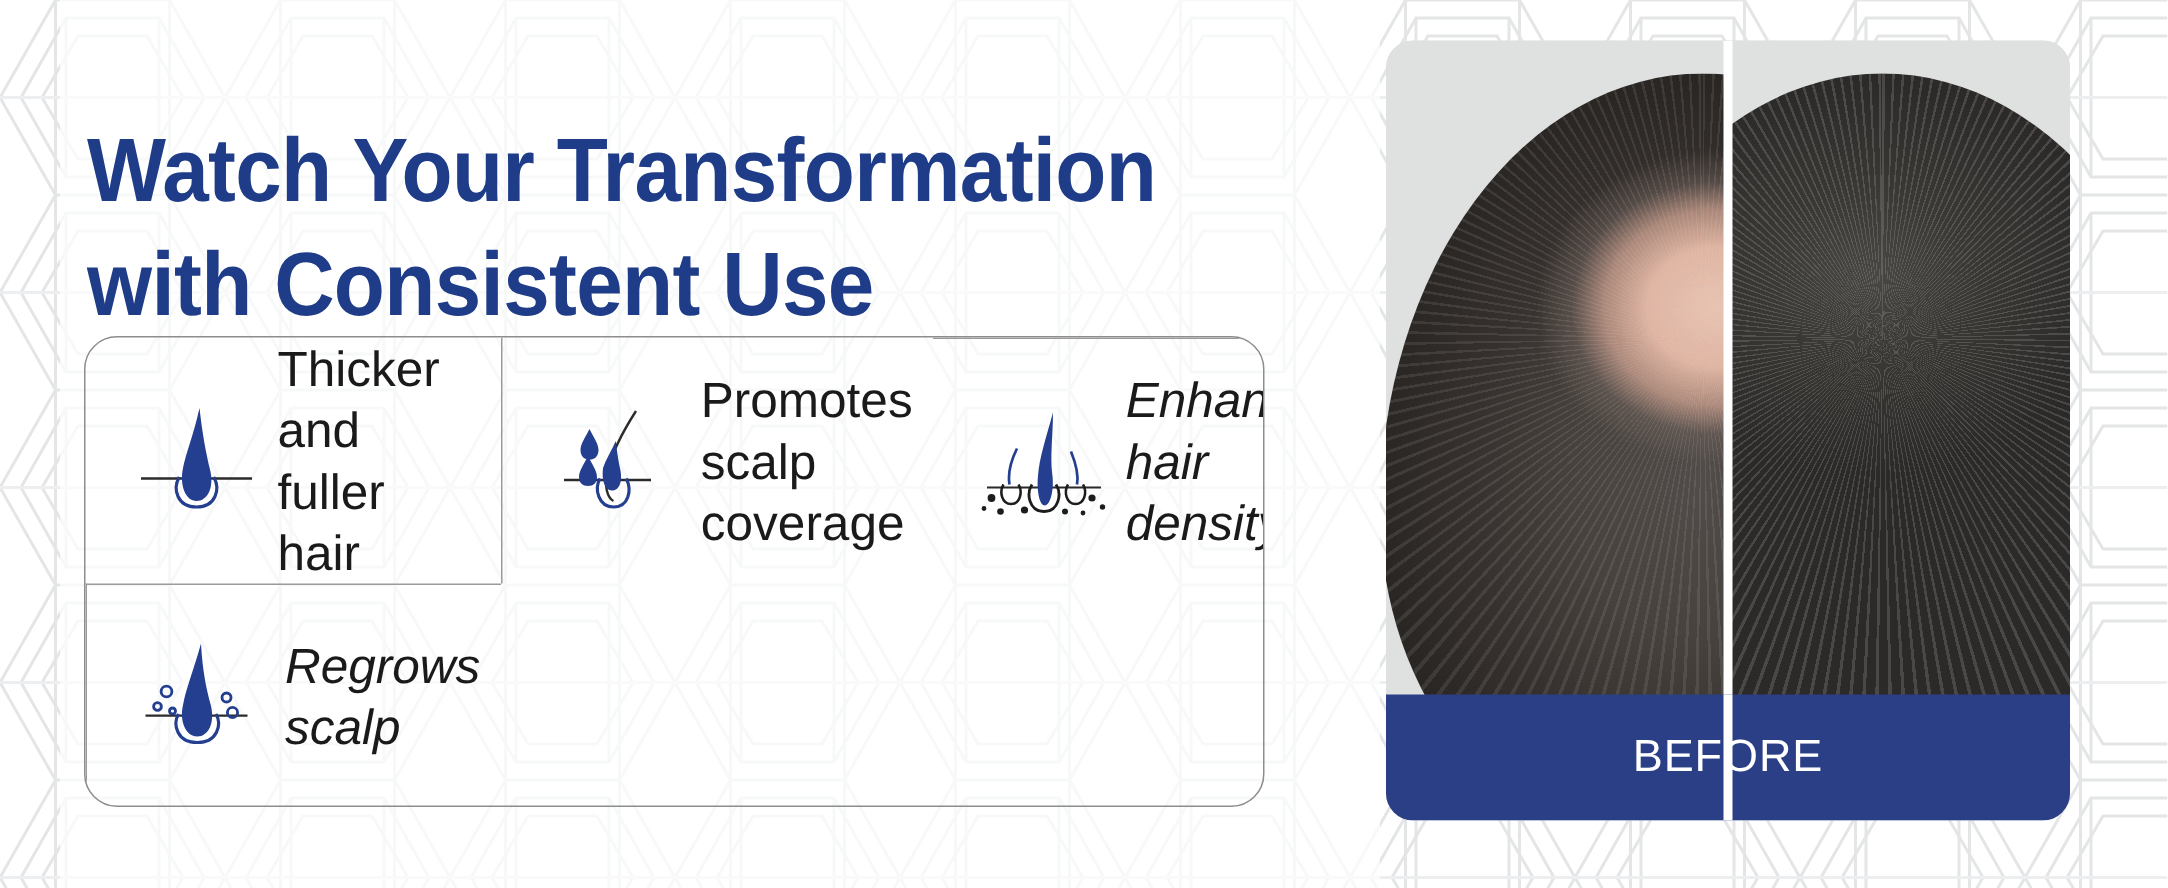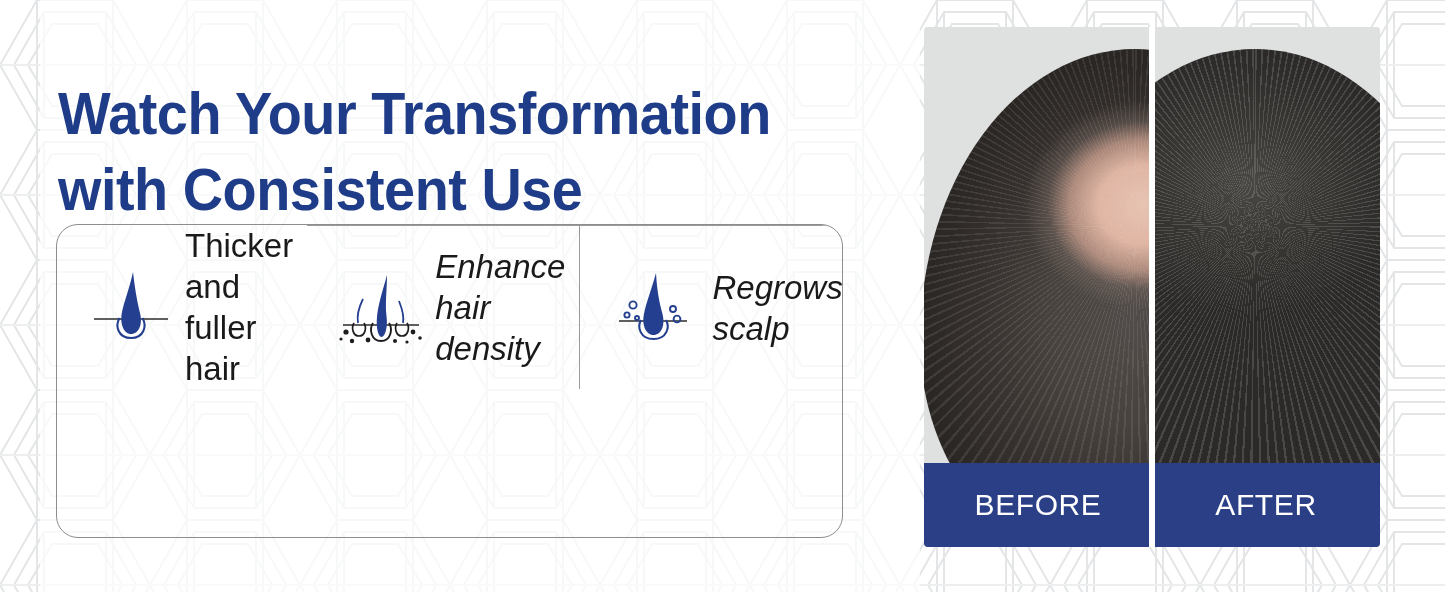--- a/index.html
+++ b/index.html
@@ -70,21 +70,21 @@
     font-weight:400;
     white-space:pre-line;
     margin-left:6px;
   }
   .cell-2 .feature-label,.cell-4 .feature-label{margin-left:10px;}
 
   
   #ba-panel{
     position:absolute;left:924px;top:27px;
     width:456px;height:520px;
-    border-radius:4px;
+    border-radius:18px;
     overflow:hidden;
     z-index:3;
     background:#dfe1e1;
   }
   #ba-photo{
     position:absolute;left:0;top:0;width:456px;height:441px;
     background:#dfe1e1;
     overflow:hidden;
   }
   .scalp{
@@ -181,20 +181,34 @@
         <svg width="86" height="86" viewBox="0 0 86 86">
           <line x1="6" y1="55" x2="80" y2="55" stroke="#2b2b2b" stroke-width="1.6"></line>
           <path d="M45 8 C41 26 36 38 34 48 C31.5 60 36 70 43 70 C50.5 70 55 61 52 49 C49.5 39 47 26 45 8 Z" fill="#243F8F"></path>
           <path d="M31.5 54 C27 62 30 74 43 74 C56 74 59 62 54.5 54" fill="none" stroke="#243F8F" stroke-width="2.1"></path>
         </svg>
       </span>
       <span class="feature-label">Thicker and
 fuller hair</span>
     </div>
 
+    <div class="feature-cell col-r cell-2">
+      <span class="feature-icon">
+        <svg width="86" height="86" viewBox="0 0 86 86">
+          <line x1="10" y1="56" x2="68" y2="56" stroke="#2b2b2b" stroke-width="1.6"></line>
+          <path d="M58 10 C49 24 42 38 39 50 C36.5 60 39 68 43 70" fill="none" stroke="#2b2b2b" stroke-width="1.6"></path>
+          <path d="M36 48 C35 56 37 63 42 63 C47.5 63 49 56 47.5 49 C46 42 45 34 44.5 30 C42 36 38 42 36 48 Z" fill="#243F8F"></path>
+          <path d="M34 55 C30 62 33 74 43 74 C53 74 55.5 63 51.5 55" fill="none" stroke="#243F8F" stroke-width="2.1"></path>
+          <path d="M27 22 C24 28 21 32 21 36 C21 40 23.5 42.5 27 42.5 C30.5 42.5 33 40 33 36 C33 32 30 28 27 22 Z" fill="#243F8F"></path>
+          <path d="M26 40 C23 46 20 50 20 54 C20 58 22.5 60 26 60 C29.5 60 32 58 32 54 C32 50 29 46 26 40 Z" fill="#243F8F"></path>
+        </svg>
+      </span>
+      <span class="feature-label">Promotes scalp
+coverage</span>
+    </div>
 
     <div class="feature-cell row-b cell-3">
       <span class="feature-icon">
         <svg width="92" height="86" viewBox="0 0 92 86">
           <line x1="8" y1="60" x2="84" y2="60" stroke="#2b2b2b" stroke-width="1.4"></line>
           <path d="M28 34 C23 44 22 52 23 58" fill="none" stroke="#243F8F" stroke-width="1.8"></path>
           <path d="M19 58 C16 63 18 71 24 71 C30 71 32 63 29 58" fill="none" stroke="#1d1d1d" stroke-width="1.7"></path>
           <path d="M64 36 C68 46 69 53 68 58" fill="none" stroke="#243F8F" stroke-width="1.8"></path>
           <path d="M62 58 C59 63 61 71 67 71 C73 71 75 63 72 58" fill="none" stroke="#1d1d1d" stroke-width="1.7"></path>
           <path d="M52 10 C47 28 43 40 42 52 C41 62 43 72 46.5 72 C50 72 53 62 51.5 51 C50 39 52 24 52 10 Z" fill="#243F8F"></path>
@@ -253,17 +267,16 @@
         <div class="hair-strands"></div>
 
       </div>
     </div>
 
     <div id="ba-divider"></div>
   </div>
 
   <div id="ba-bar">
     <div class="ba-bar-half">BEFORE</div>
-    <div class="ba-bar-half">AFTER</div>
     <div id="ba-bar-divider"></div>
   </div>
 
 </div>
 
 </body></html>

